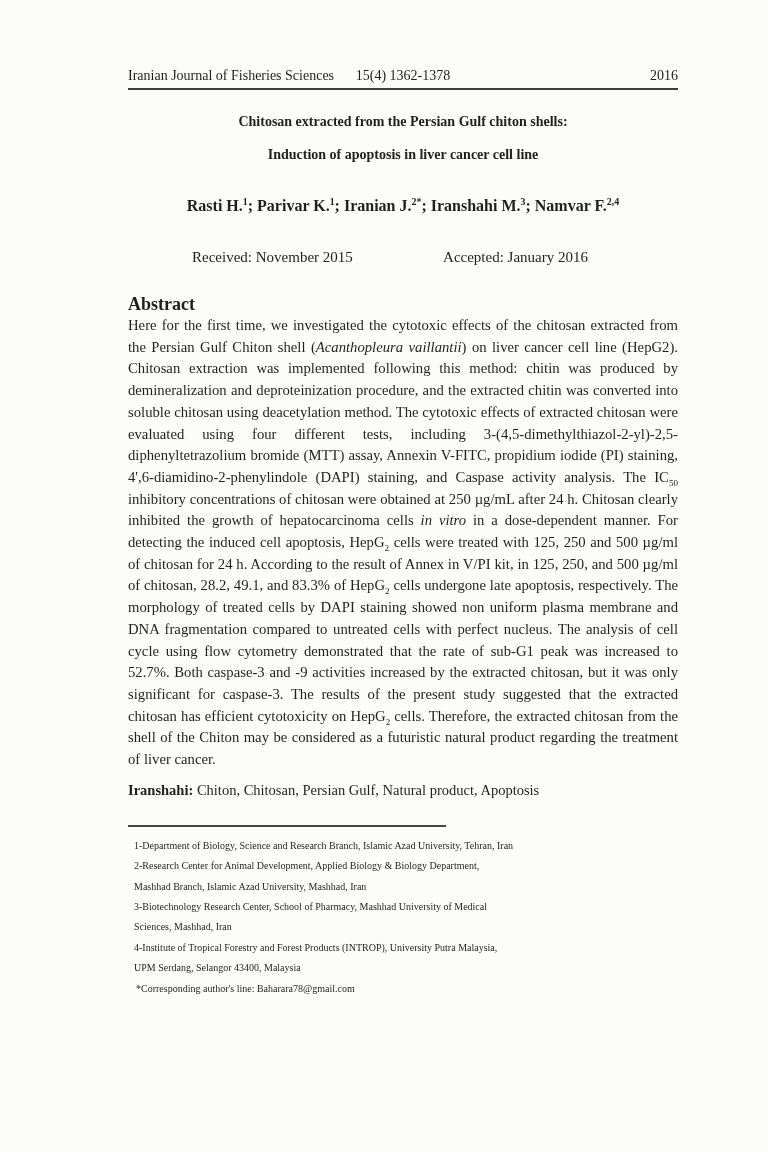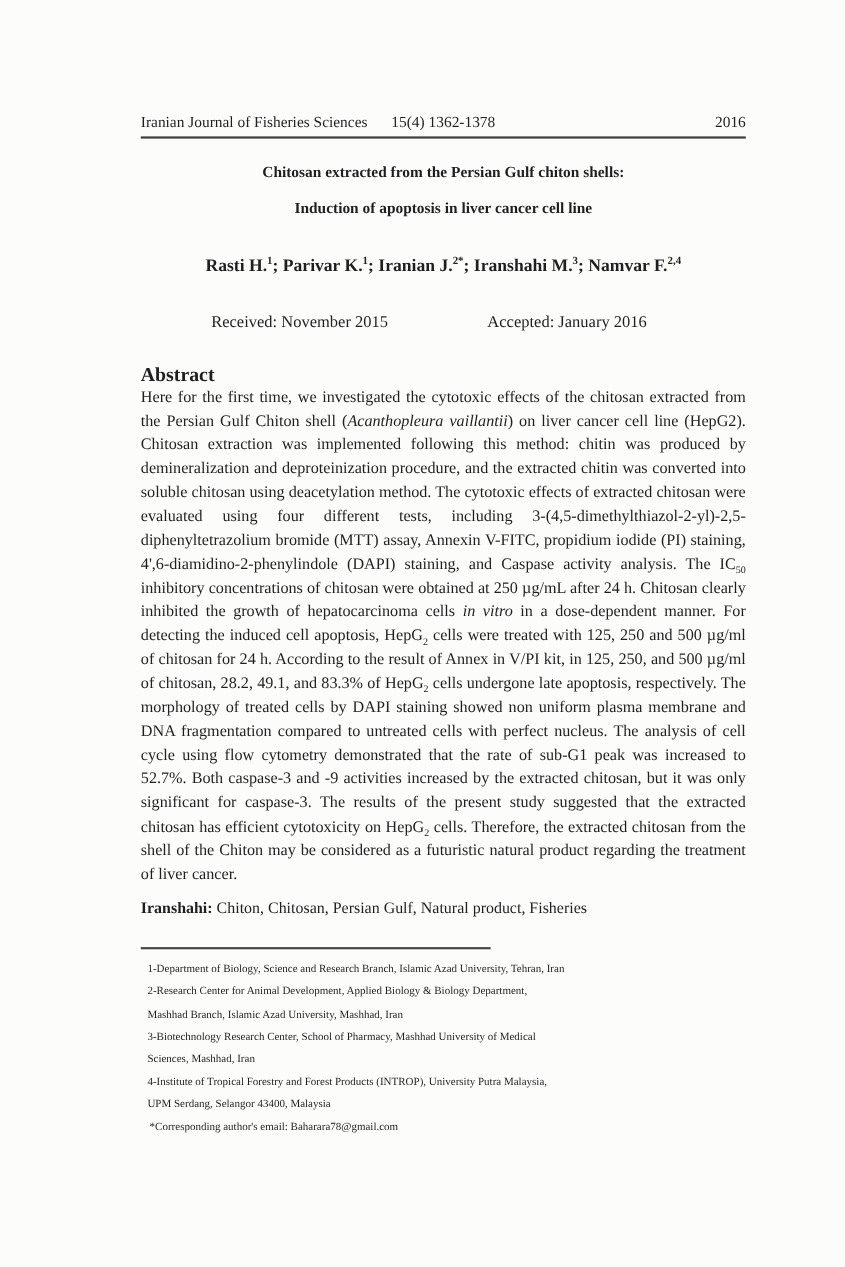--- a/index.html
+++ b/index.html
@@ -19,21 +19,20 @@
   }
   .header-row {
     position: relative;
     padding-top: 67px;
     display: flex;
     justify-content: space-between;
     font-size: 14px;
     line-height: 18px;
     border-bottom: 2px solid #3d3d3d;
     padding-bottom: 3px;
-    margin-top: 36px;
   }
   .header-center {
     position: absolute;
     left: 0; right: 0;
     bottom: 3px;
     text-align: center;
   }
   .title {
     margin: 15px 0 0 0;
     font-size: 14px;
@@ -113,28 +112,28 @@
 
   <div class="dates">
     <span>Received: November 2015</span>
     <span>Accepted: January 2016</span>
   </div>
 
   <div class="abs-head">Abstract</div>
 
   <p class="abs"><span>Here for the first time, we investigated the cytotoxic effects of the chitosan extracted from the Persian Gulf Chiton shell (</span><span class="i">Acanthopleura vaillantii</span><span>) on liver cancer cell line (HepG2). Chitosan extraction was implemented following this method: chitin was produced by demineralization and deproteinization procedure, and the extracted chitin was converted into soluble chitosan using deacetylation method. The cytotoxic effects of extracted chitosan were evaluated using four different tests, including 3-(4,5-dimethylthiazol-2-yl)-2,5-diphenyltetrazolium bromide (MTT) assay, Annexin V-FITC, propidium iodide (PI) staining, 4',6-diamidino-2-phenylindole (DAPI) staining, and Caspase activity analysis. The IC</span><span class="sub">50</span><span> inhibitory concentrations of chitosan were obtained at 250 µg/mL after 24 h. Chitosan clearly inhibited the growth of hepatocarcinoma cells </span><span class="i">in vitro</span><span> in a dose-dependent manner. For detecting the induced cell apoptosis, HepG</span><span class="sub">2</span><span> cells were treated with 125, 250 and 500 µg/ml of chitosan for 24 h. According to the result of Annex in V/PI kit, in 125, 250, and 500 µg/ml of chitosan, 28.2, 49.1, and 83.3% of HepG</span><span class="sub">2</span><span> cells undergone late apoptosis, respectively. The morphology of treated cells by DAPI staining showed non uniform plasma membrane and DNA fragmentation compared to untreated cells with perfect nucleus. The analysis of cell cycle using flow cytometry demonstrated that the rate of sub-G1 peak was increased to 52.7%. Both caspase-3 and -9 activities increased by the extracted chitosan, but it was only significant for caspase-3. The results of the present study suggested that the extracted chitosan has efficient cytotoxicity on HepG</span><span class="sub">2</span><span> cells. Therefore, the extracted chitosan from the shell of the Chiton may be considered as a futuristic natural product regarding the treatment of liver cancer.</span></p>
 
-  <p class="keywords"><b>Iranshahi:</b><span> Chiton, Chitosan, Persian Gulf, Natural product, Fisheries</span></p>
+  <p class="keywords"><b>Iranshahi:</b><span> Chiton, Chitosan, Persian Gulf, Natural product, Apoptosis</span></p>
 
   <div class="sep"></div>
 
   <div class="footnotes">
     <div class="fn">1-Department of Biology, Science and Research Branch, Islamic Azad University, Tehran, Iran</div>
     <div class="fn">2-Research Center for Animal Development, Applied Biology &amp; Biology Department,</div>
     <div class="fn">Mashhad Branch, Islamic Azad University, Mashhad, Iran</div>
     <div class="fn">3-Biotechnology Research Center, School of Pharmacy, Mashhad University of Medical</div>
     <div class="fn">Sciences, Mashhad, Iran</div>
     <div class="fn">4-Institute of Tropical Forestry and Forest Products (INTROP), University Putra Malaysia,</div>
     <div class="fn">UPM Serdang, Selangor 43400, Malaysia</div>
-    <div class="fn indent">*Corresponding author's email: Baharara78@gmail.com</div>
+    <div class="fn indent">*Corresponding author's line: Baharara78@gmail.com</div>
   </div>
 
 </div>
 
 </body></html>

